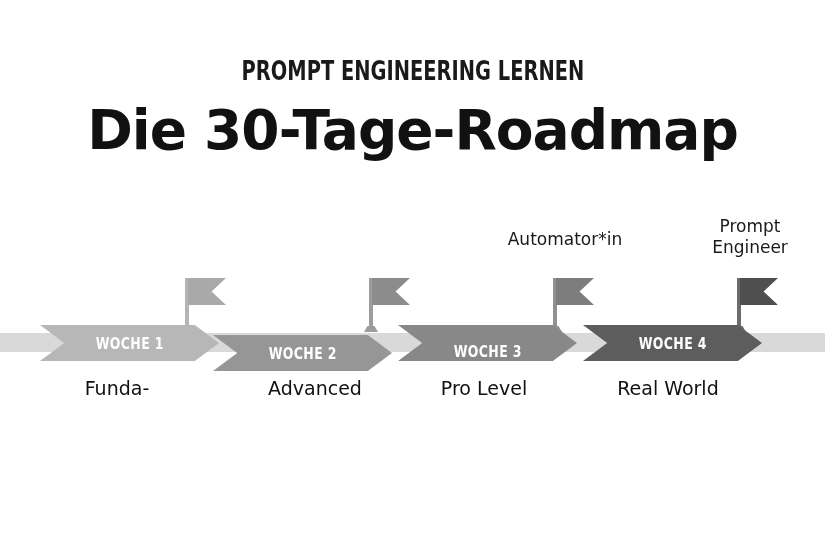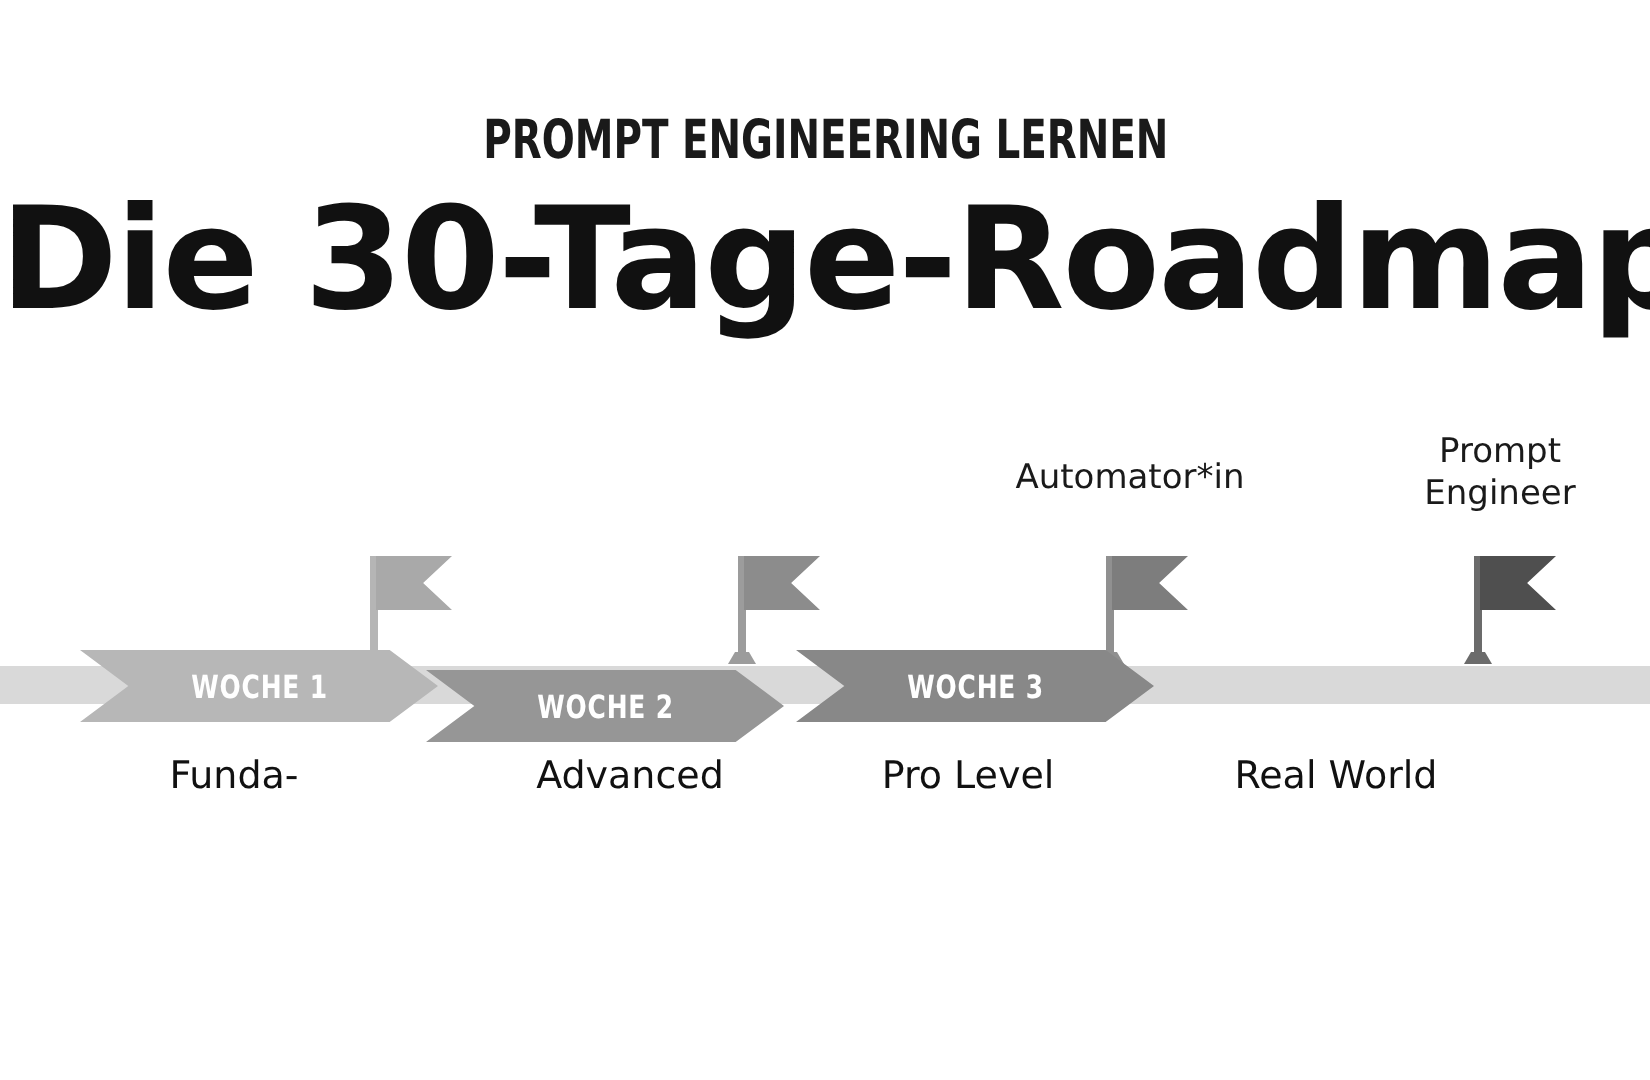--- a/index.html
+++ b/index.html
@@ -27,21 +27,21 @@
   }
   .condensed {
     display: inline-block;
     transform: scaleX(0.72);
     transform-origin: 50% 50%;
   }
   .title {
     position: absolute;
     top: 97px; left: 0; width: 825px;
     text-align: center;
-    font-size: 71px;
+    font-size: 55px;
     font-weight: 700;
     letter-spacing: -1px;
     line-height: 66px;
     color: #111111;
     white-space: nowrap;
   }
 
   
   .track {
     position: absolute;
@@ -178,22 +178,25 @@
     <div class="pole-base" style="background: rgb(107, 107, 107);"></div>
     <div class="banner" style="background: rgb(79, 79, 79);"></div>
   </div>
 
   <div class="chevron c1" style="background: rgb(183, 183, 183);">
     <span class="wk-label">WOCHE 1</span>
   </div>
   <div class="chevron c2" style="background: rgb(150, 150, 150); margin-top: 10px;">
     <span class="wk-label">WOCHE 2</span>
   </div>
-  <div class="chevron c3" style="background: rgb(136, 136, 136);">
+  <div class="chevron c3" style="background: rgb(136, 136, 136); align-items: flex-end;">
     <span class="wk-label">WOCHE 3</span>
+  </div>
+  <div class="chevron c4" style="background: rgb(93, 93, 93);">
+    <span class="wk-label">WOCHE 4</span>
   </div>
 
   <div class="description d1">Funda-
 mentals</div>
   <div class="description d2">Advanced
 Techniques</div>
   <div class="description d3">Pro Level
 Strategien</div>
   <div class="description d4">Real World
 Applications</div>

